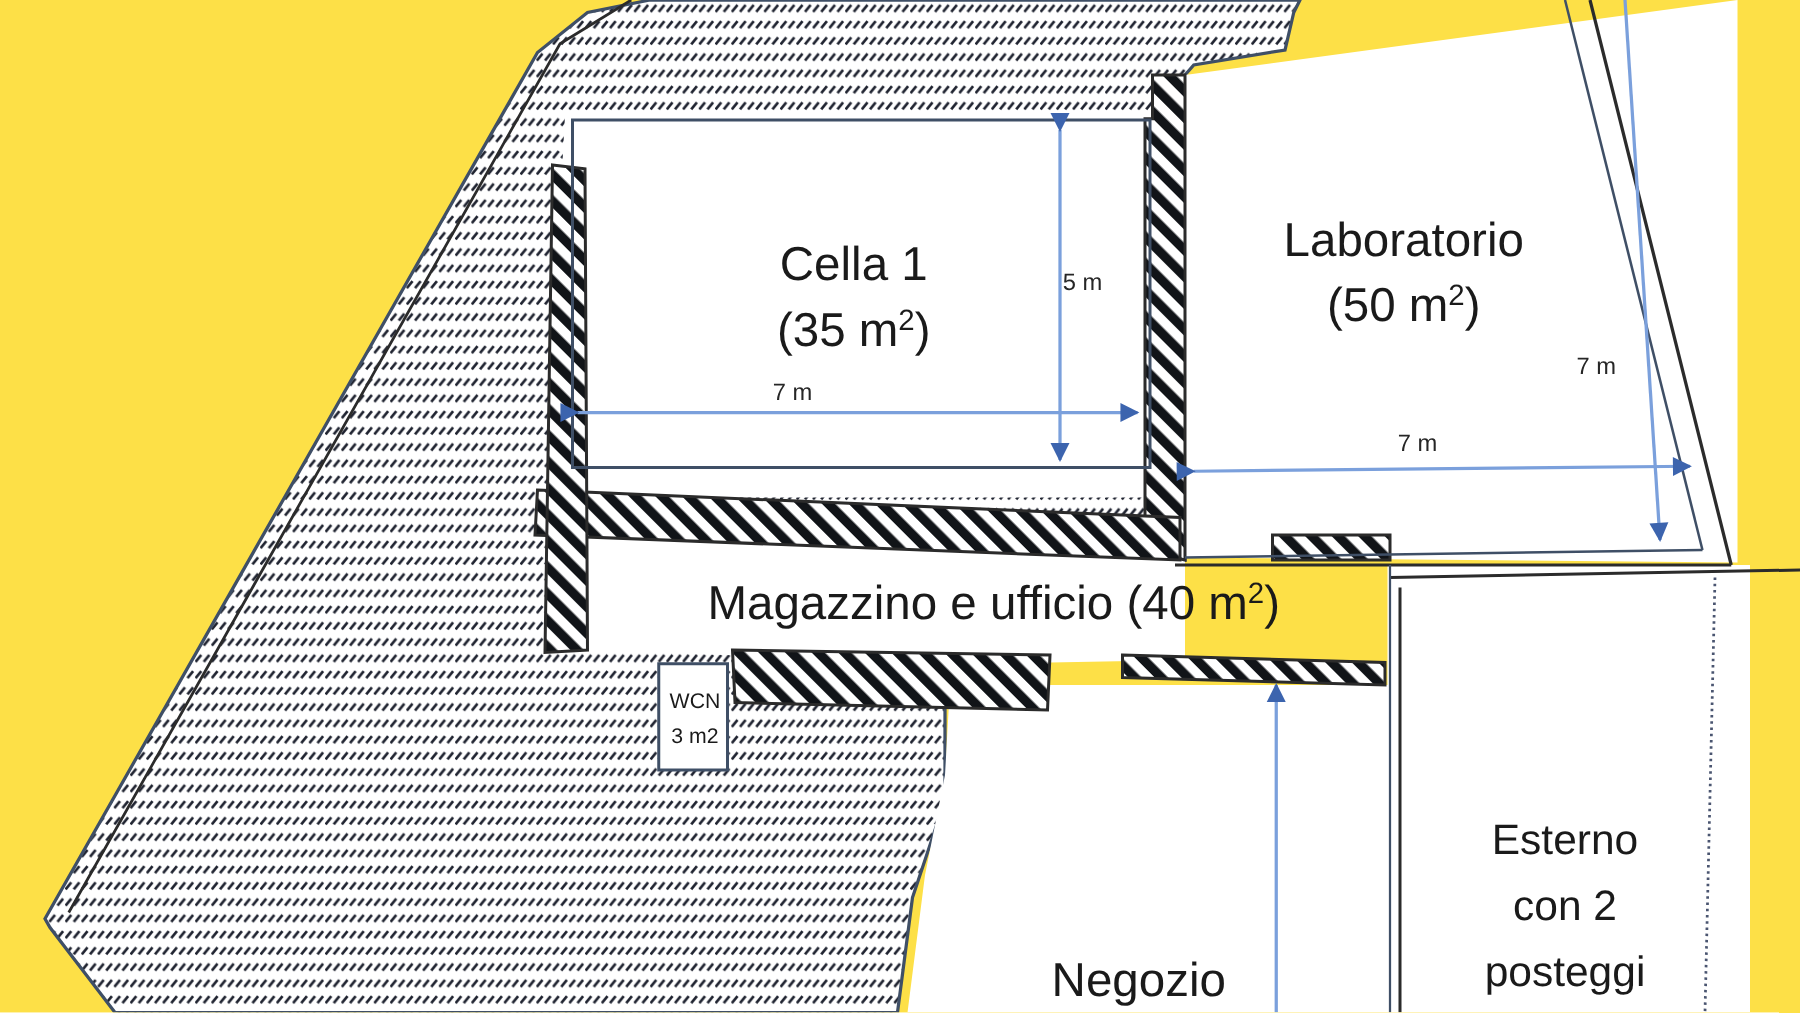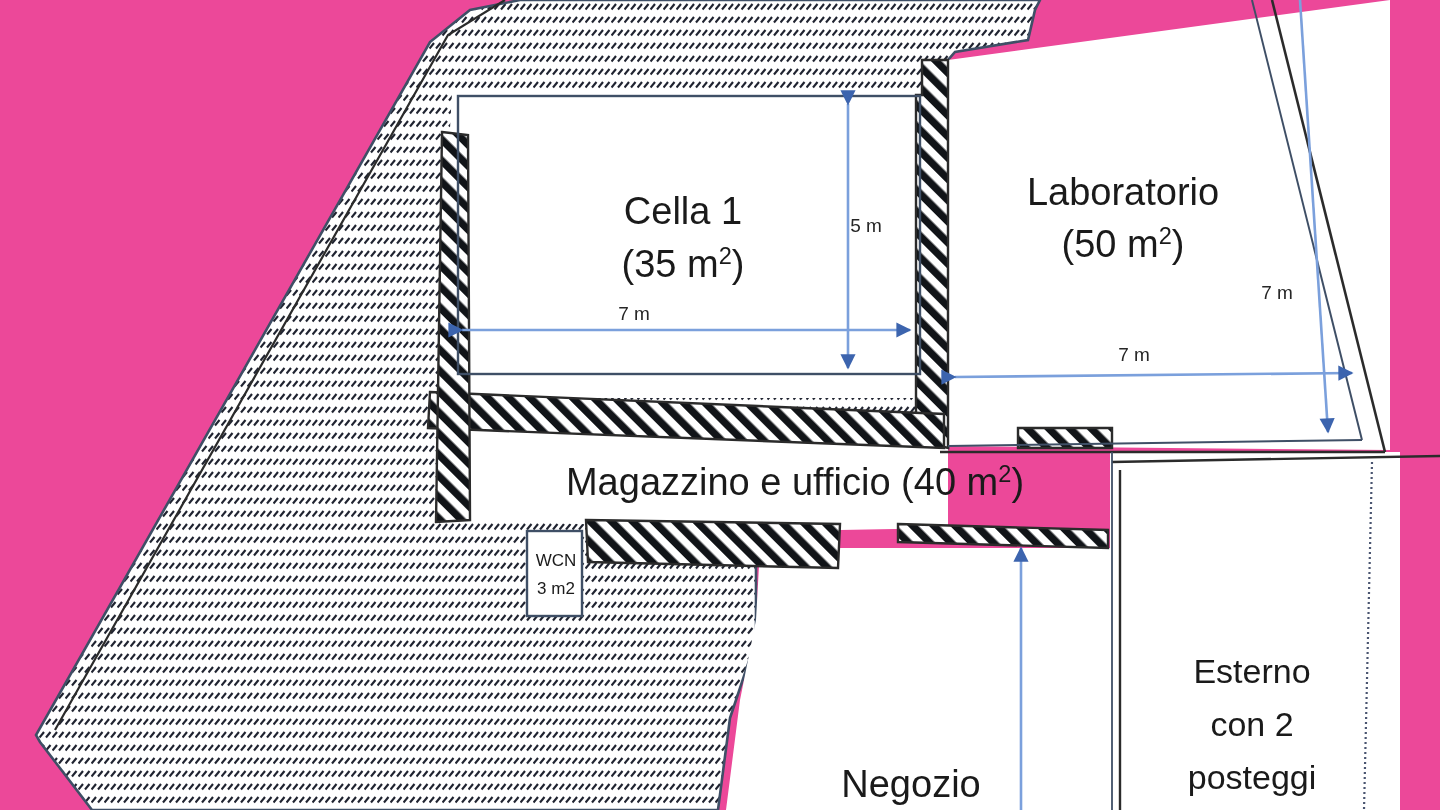--- a/index.html
+++ b/index.html
@@ -10,21 +10,21 @@
   body {
     width: 1440px;
     height: 810px;
     overflow: hidden;
     font-family: "Liberation Sans", sans-serif;
   }
   #plan-root {
     position: relative;
     width: 1440px;
     height: 810px;
-    background: #ec4899;
+    background: #fde047;
   }
   svg.plan {
     position: absolute;
     top: 0;
     left: 0;
     width: 1440px;
     height: 810px;
     display: block;
   }
   .lbl {

